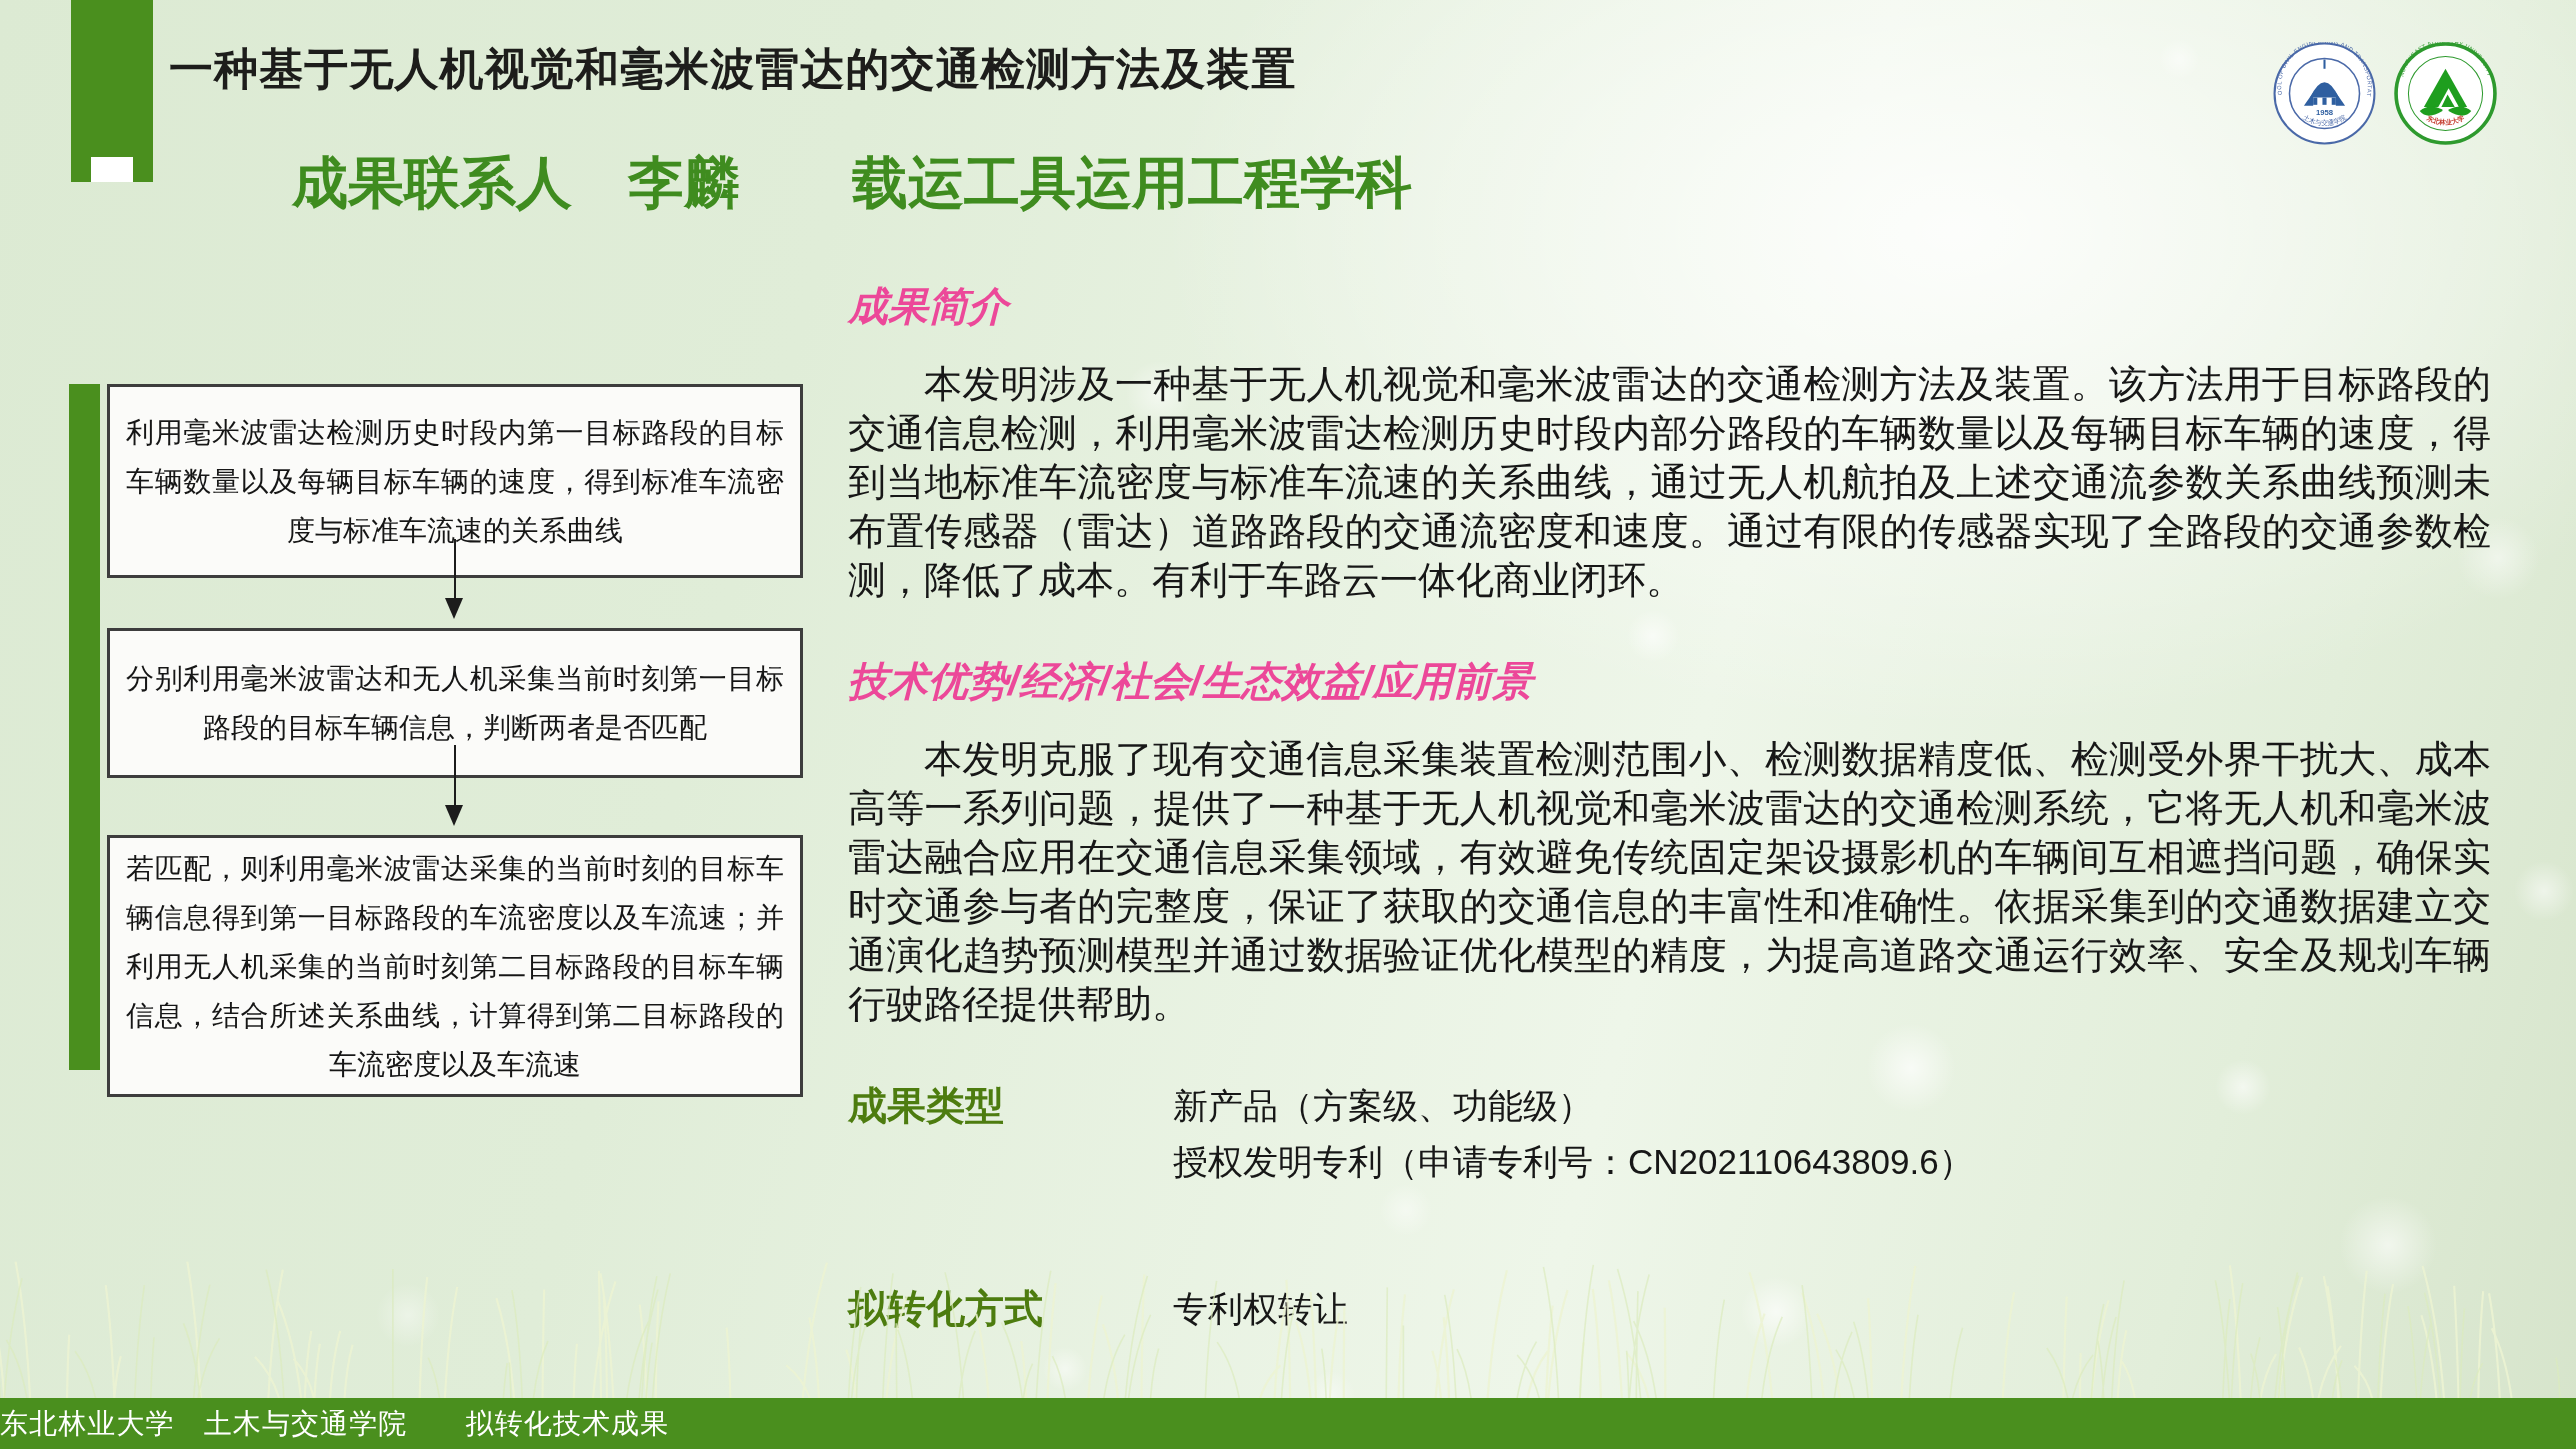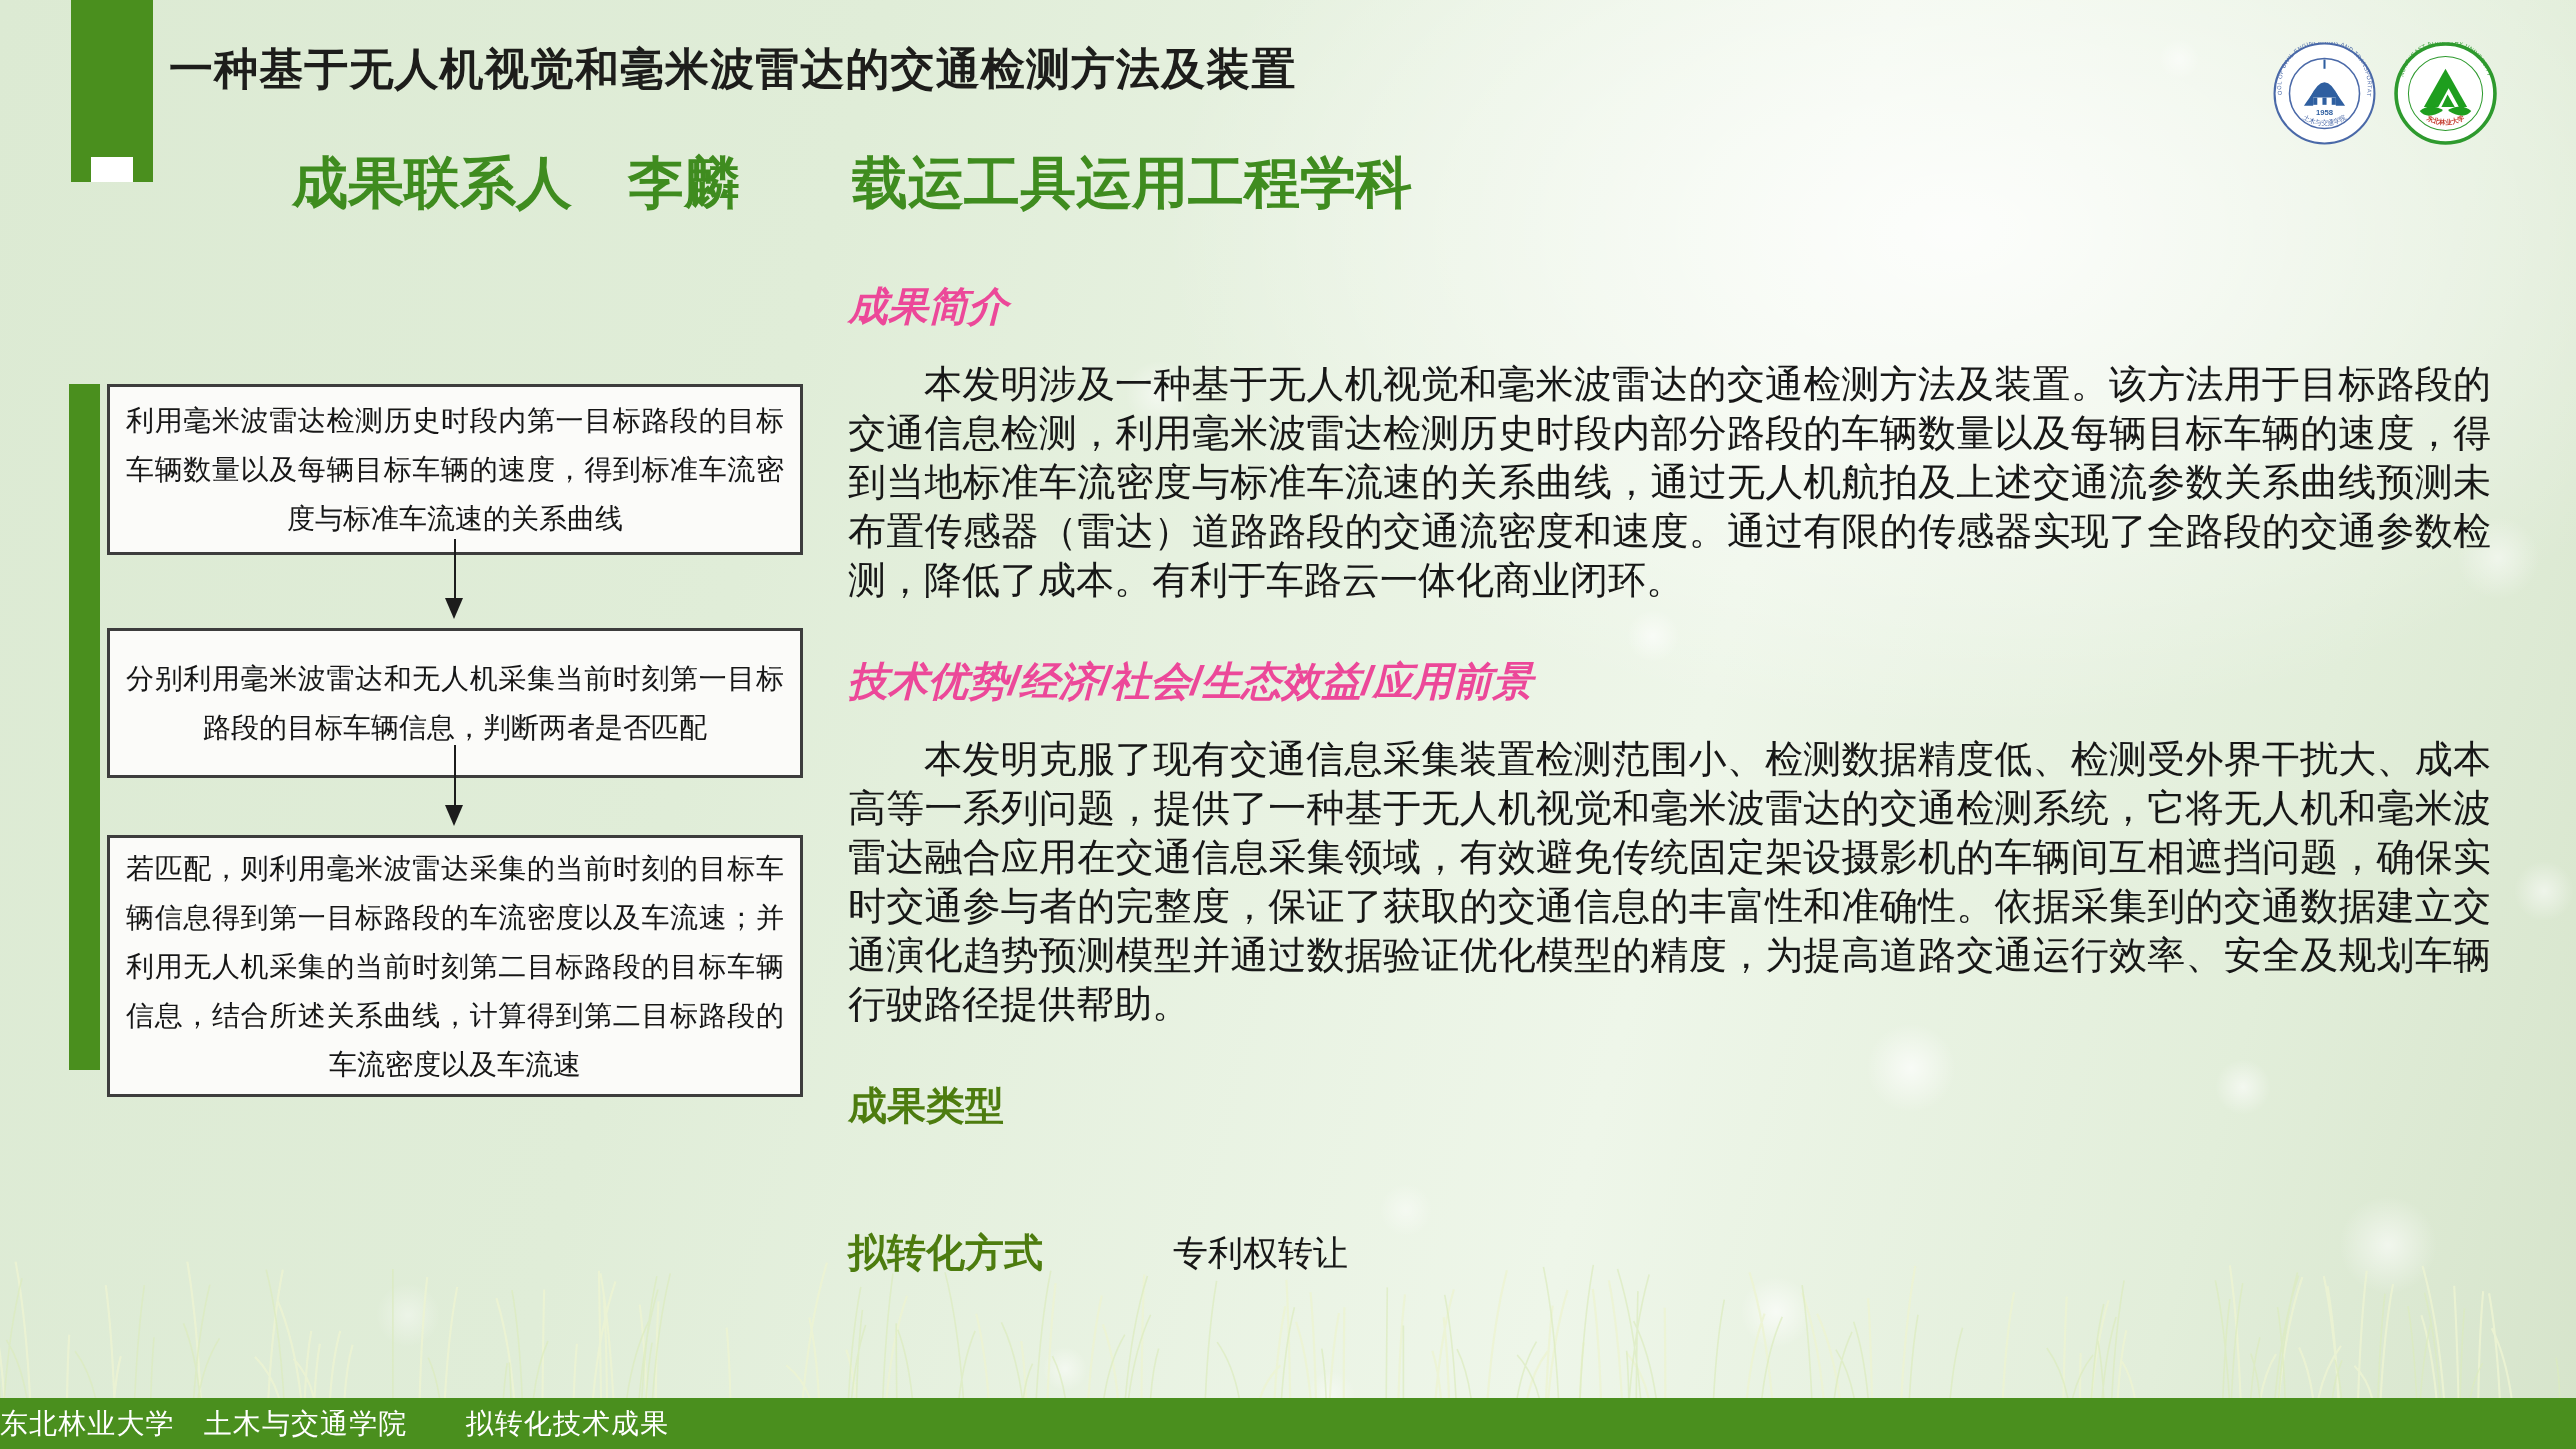--- a/index.html
+++ b/index.html
@@ -35,21 +35,21 @@
   .logo{position:absolute;top:42px;width:103px;height:103px;}
   .logo.school{left:2273px;}
   .logo.university{left:2394px;}
 
   
   .flow-bar{position:absolute;left:69px;top:384px;width:31px;height:686px;background:#4a8f1e;}
   .flow-box{position:absolute;left:107px;width:696px;box-sizing:border-box;border:3.8px solid #3d3d3d;background:#fbfbf9;
     display:flex;align-items:center;justify-content:center;padding:7.5px 16px;}
   .flow-box .txt{width:100%;font-family:"DejaVu Serif",serif;font-size:28px;line-height:49px;color:#161616;
     text-align:justify;text-align-last:center;text-justify:inter-character;}
-  .box1{top:384px;height:171px;}
+  .box1{top:384px;height:194px;}
   .box2{top:628px;height:150px;}
   .box3{top:835px;height:262px;}
   .flow-arrow{position:absolute;left:454px;width:2.1px;background:#1c1c1c;}
   .arrow1{top:539px;height:69px;}
   .arrow2{top:745px;height:70px;}
   .flow-arrow::after{content:"";position:absolute;left:-8.6px;bottom:-20.4px;border:9.7px solid transparent;border-top:21.5px solid #1c1c1c;}
 
   
   .right-col{position:absolute;left:848px;top:279px;width:1643px;color:#111;}
   .sec-heading{font-size:40px;font-weight:700;color:#ec4899;margin:0 0 26px 0;font-style:italic;}
@@ -141,20 +141,24 @@
 
 <div class="right-col">
   <h2 class="sec-heading">成果简介</h2>
   <p class="body-par">本发明涉及一种基于无人机视觉和毫米波雷达的交通检测方法及装置。该方法用于目标路段的交通信息检测，利用毫米波雷达检测历史时段内部分路段的车辆数量以及每辆目标车辆的速度，得到当地标准车流密度与标准车流速的关系曲线，通过无人机航拍及上述交通流参数关系曲线预测未布置传感器（雷达）道路路段的交通流密度和速度。通过有限的传感器实现了全路段的交通参数检测，降低了成本。有利于车路云一体化商业闭环。</p>
 
   <h2 class="sec-heading">技术优势/经济/社会/生态效益/应用前景</h2>
   <p class="body-par">本发明克服了现有交通信息采集装置检测范围小、检测数据精度低、检测受外界干扰大、成本高等一系列问题，提供了一种基于无人机视觉和毫米波雷达的交通检测系统，它将无人机和毫米波雷达融合应用在交通信息采集领域，有效避免传统固定架设摄影机的车辆间互相遮挡问题，确保实时交通参与者的完整度，保证了获取的交通信息的丰富性和准确性。依据采集到的交通数据建立交通演化趋势预测模型并通过数据验证优化模型的精度，为提高道路交通运行效率、安全及规划车辆行驶路径提供帮助。</p>
 
   <div class="kv-row">
     <div class="kv-label">成果类型</div>
+    <div class="kv-vals">
+      <div>新产品（方案级、功能级）</div>
+      <div>授权发明专利（申请专利号：CN202110643809.6）</div>
+    </div>
   </div>
 
   <div class="kv-row second">
     <div class="kv-label">拟转化方式</div>
     <div class="kv-vals">专利权转让</div>
   </div>
 </div>
 
 <svg class="grass" viewBox="0 0 4800 270" preserveAspectRatio="none">
   <path id="grass-blades" fill="none" stroke="#ecf3d2" stroke-width="4" opacity="0.85" d="M1011 270 Q 1012 149 1014 68 M2606 270 Q 2609 154 2618 77 M3398 270 Q 3386 152 3358 74 M3876 270 Q 3876 220 3877 186 M2772 270 Q 2783 127 2808 32 M1595 270 Q 1589 216 1577 180 M2675 270 Q 2686 149 2709 68 M2442 270 Q 2434 185 2415 128 M1652 270 Q 1663 156 1690 80 M1361 270 Q 1359 191 1354 139 M1120 270 Q 1118 128 1116 33 M2478 270 Q 2483 175 2495 112 M1205 270 Q 1201 165 1192 96 M4212 270 Q 4221 221 4241 188 M374 270 Q 366 117 349 16 M2846 270 Q 2857 218 2884 183 M4357 270 Q 4351 145 4337 62 M8 270 Q 0 162 -17 90 M1143 270 Q 1135 131 1119 38 M2348 270 Q 2360 234 2386 209 M4320 270 Q 4333 212 4362 173 M1069 270 Q 1071 210 1075 169 M3428 270 Q 3415 176 3386 113 M3302 270 Q 3289 130 3260 36 M4581 270 Q 4578 145 4573 61 M1912 270 Q 1909 207 1903 164 M2983 270 Q 2979 148 2968 67 M1496 270 Q 1510 119 1541 18 M958 270 Q 948 159 925 84 M4540 270 Q 4531 178 4512 116 M2504 270 Q 2504 168 2505 101 M125 270 Q 126 199 129 152 M1131 270 Q 1130 157 1125 81 M4394 270 Q 4399 128 4410 33 M2885 270 Q 2896 149 2921 69 M520 270 Q 506 224 475 193 M642 270 Q 646 210 657 171 M2028 270 Q 2036 155 2053 79 M1105 270 Q 1117 140 1147 53 M586 270 Q 589 209 596 169 M3103 270 Q 3103 169 3102 102 M1509 270 Q 1496 234 1465 209 M4436 270 Q 4443 143 4459 58 M3845 270 Q 3847 157 3851 81 M2375 270 Q 2381 168 2395 99 M4246 270 Q 4259 135 4290 45 M4680 270 Q 4669 192 4643 140 M3543 270 Q 3551 122 3569 24 M500 270 Q 508 127 527 31 M2127 270 Q 2128 132 2132 40 M2083 270 Q 2075 188 2055 133 M3946 270 Q 3951 194 3962 144 M4420 270 Q 4411 234 4387 210 M4310 270 Q 4302 214 4284 176 M561 270 Q 548 161 517 88 M615 270 Q 620 195 634 145 M3732 270 Q 3738 152 3753 73 M2944 270 Q 2946 208 2951 166 M3022 270 Q 3015 139 2998 51 M1952 270 Q 1957 141 1967 56 M2404 270 Q 2402 138 2397 50 M4358 270 Q 4349 134 4330 43 M4554 270 Q 4542 122 4514 24 M4175 270 Q 4169 122 4155 23 M2685 270 Q 2680 217 2669 182 M213 270 Q 217 223 225 192 M2452 270 Q 2449 152 2442 73 M4618 270 Q 4620 151 4627 71 M3488 270 Q 3486 158 3481 84 M585 270 Q 574 226 547 197 M3072 270 Q 3060 219 3031 186 M213 270 Q 208 144 197 60 M56 270 Q 48 118 29 16 M829 270 Q 836 146 852 63 M1526 270 Q 1521 180 1508 120 M3255 270 Q 3265 176 3288 113 M4658 270 Q 4652 153 4638 75 M782 270 Q 786 135 796 45 M3978 270 Q 3971 229 3954 202 M3897 270 Q 3907 161 3929 88 M2700 270 Q 2697 180 2690 120 M1842 270 Q 1835 176 1819 113 M1222 270 Q 1223 162 1227 90 M2881 270 Q 2885 167 2893 98 M568 270 Q 571 195 580 145 "></path>

